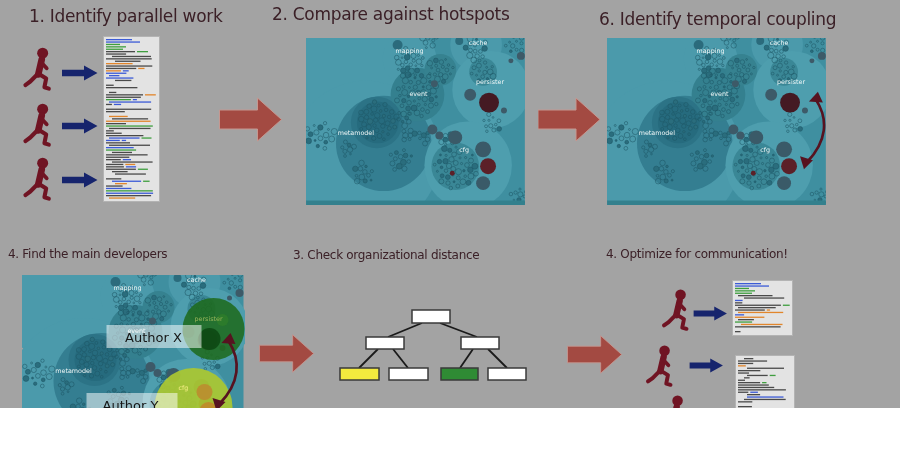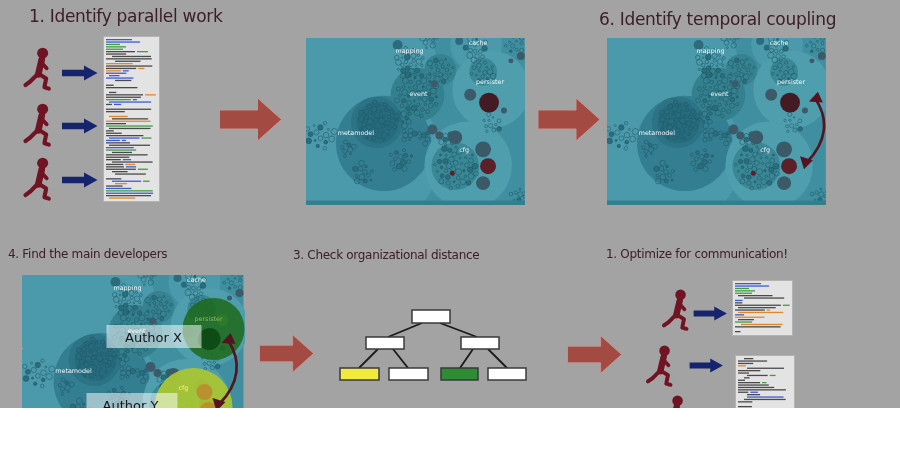--- a/index.html
+++ b/index.html
@@ -17,24 +17,25 @@
   .host{position:absolute;line-height:0;}
   svg{display:block;}
   svg text{font-family:"DejaVu Sans","Liberation Sans",sans-serif;}
 </style>
 </head>
 <body>
 
 <div class="canvas">
 
   <div class="title t-top" style="left: 29px; top: 6px; color: rgb(59, 32, 39);">1. Identify parallel work</div>
+  <div class="title t-top" style="left: 272px; top: 4px; color: rgb(59, 32, 39);">2. Compare against hotspots</div>
   <div class="title t-top" style="left: 599px; top: 9px; color: rgb(59, 32, 39);">6. Identify temporal coupling</div>
   <div class="title t-bot" style="left: 8px; top: 247px; color: rgb(59, 32, 39);">4. Find the main developers</div>
   <div class="title t-bot" style="left: 293px; top: 248px; color: rgb(59, 32, 39);">3. Check organizational distance</div>
-  <div class="title t-bot" style="left: 606px; top: 247px; color: rgb(59, 32, 39);">1. Optimize for communication!</div>
+  <div class="title t-bot" style="left: 606px; top: 247px; color: rgb(59, 32, 39);">4. Optimize for communication!</div>
 
   <div class="host" style="left:22px;top:47px">
       <svg width="36" height="46" viewBox="0 0 40 52">
         <circle cx="23" cy="7" r="6.2" fill="#701423"></circle>
         <path d="M22,14 L18,31" stroke-width="7.5" stroke="#701423" fill="none" stroke-linecap="round" stroke-linejoin="round"></path>
         <path d="M21,17 L27.5,24" stroke-width="4.4" stroke="#701423" fill="none" stroke-linecap="round" stroke-linejoin="round"></path>
         <path d="M18,30 L27,35.5 L25,45.5 L30,47" stroke-width="4.6" stroke="#701423" fill="none" stroke-linecap="round" stroke-linejoin="round"></path>
         <path d="M18,30 L9,39 L3.5,43" stroke-width="4.6" stroke="#701423" fill="none" stroke-linecap="round" stroke-linejoin="round"></path>
       </svg>
     </div>

